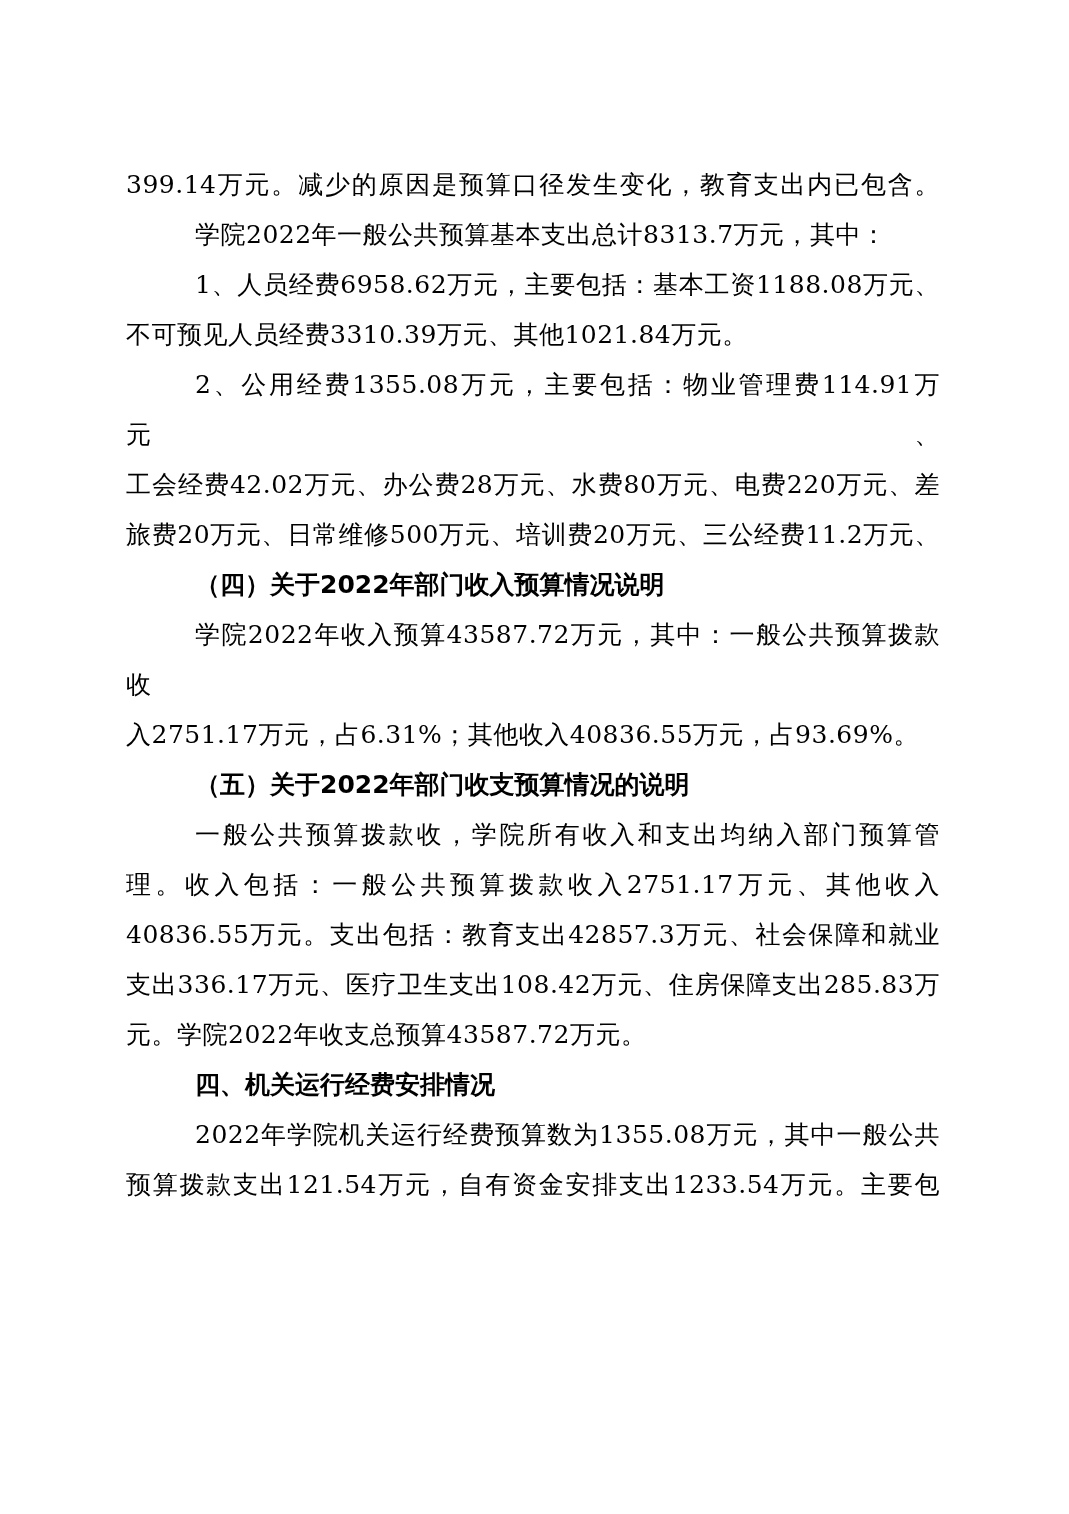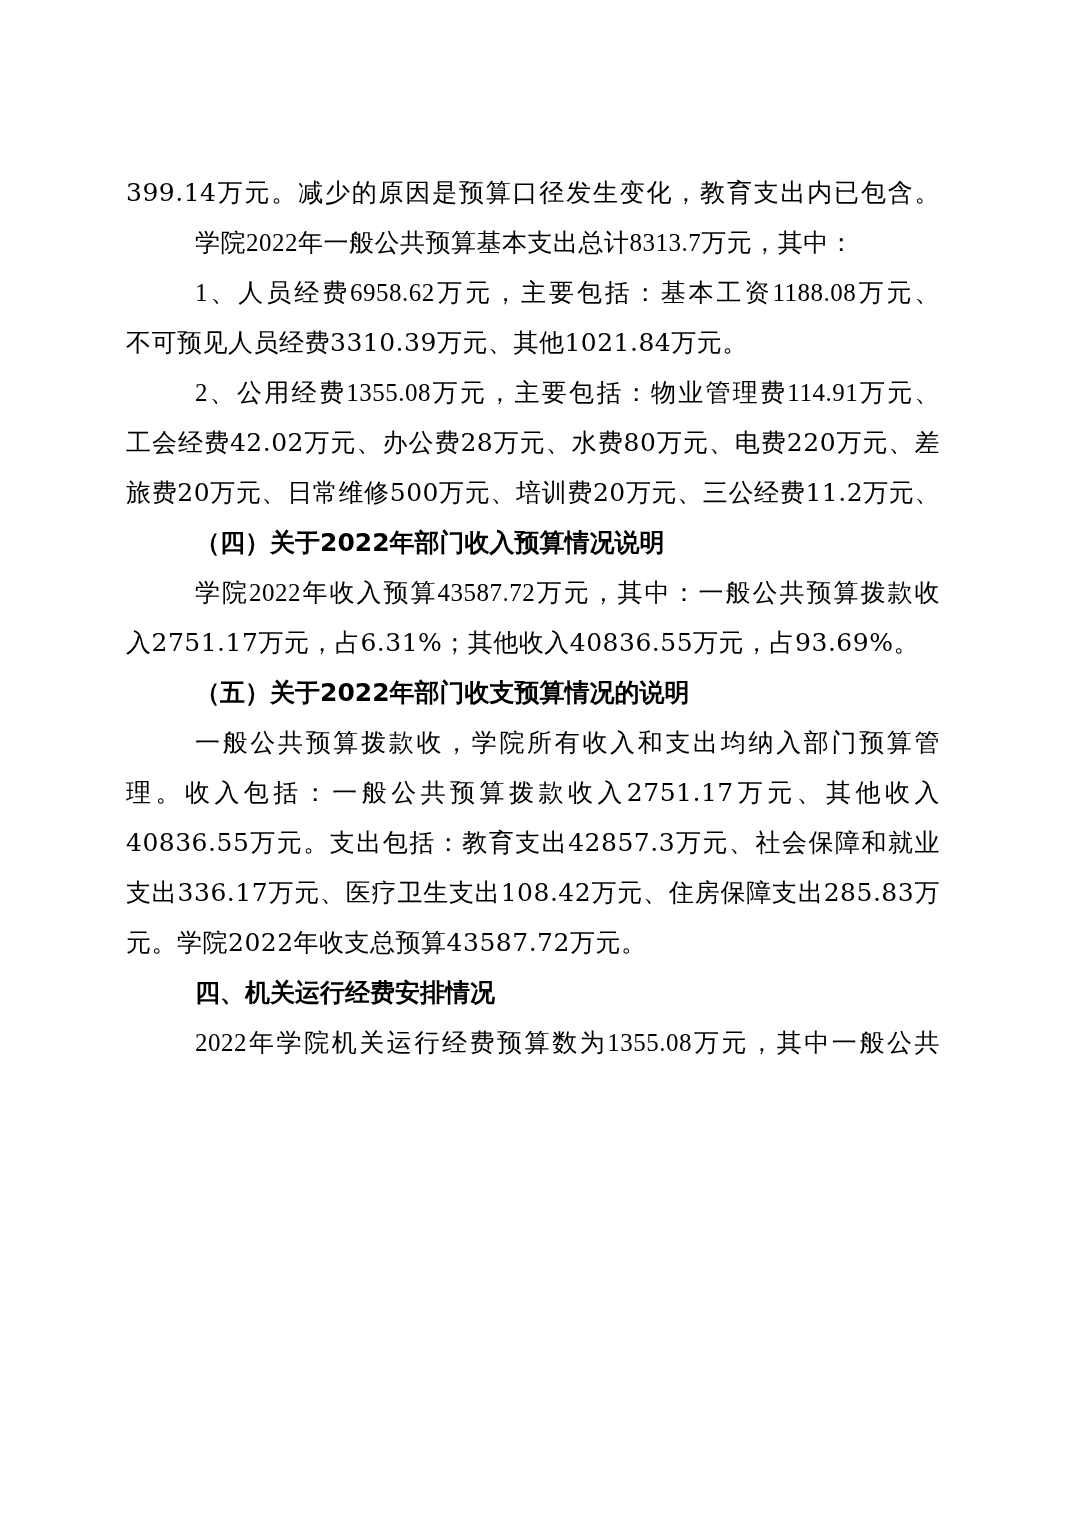--- a/index.html
+++ b/index.html
@@ -12,40 +12,39 @@
   }
   .page {
     position: relative;
     width: 1069px;
     height: 1514px;
     background: #ffffff;
   }
   .content {
     position: absolute;
     left: 126px;
-    top: 168px;
+    top: 160px;
     width: 814px;
   }
   .line {
     font-family: "DejaVu Serif", "Liberation Serif", serif;
     font-size: 25px;
     line-height: 50px;
     color: #000000;
     text-align: justify;
     letter-spacing: 0.5px;
   }
   .line.fill {
     text-align-last: justify;
   }
   .line.lastline {
     text-align-last: left;
   }
   .line.indent {
     text-indent: 69px;
-    font-family: Liberation Serif, serif;
   }
   .block.heading .line {
     font-family: "DejaVu Sans", "Liberation Sans", sans-serif;
     font-weight: bold;
     letter-spacing: 0;
   }
 </style>
 </head>
 <body>
 
@@ -81,15 +80,16 @@
         <div class="line fill">理。收入包括：一般公共预算拨款收入2751.17万元、其他收入</div>
         <div class="line fill">40836.55万元。支出包括：教育支出42857.3万元、社会保障和就业</div>
         <div class="line fill">支出336.17万元、医疗卫生支出108.42万元、住房保障支出285.83万</div>
         <div class="line lastline">元。学院2022年收支总预算43587.72万元。</div>
       </div>
       <div class="block heading">
         <div class="line indent lastline">四、机关运行经费安排情况</div>
       </div>
       <div class="block body">
         <div class="line indent fill">2022年学院机关运行经费预算数为1355.08万元，其中一般公共</div>
+        <div class="line fill">预算拨款支出121.54万元，自有资金安排支出1233.54万元。主要包</div>
       </div>
     </div>
 </div>
 
 </body></html>

